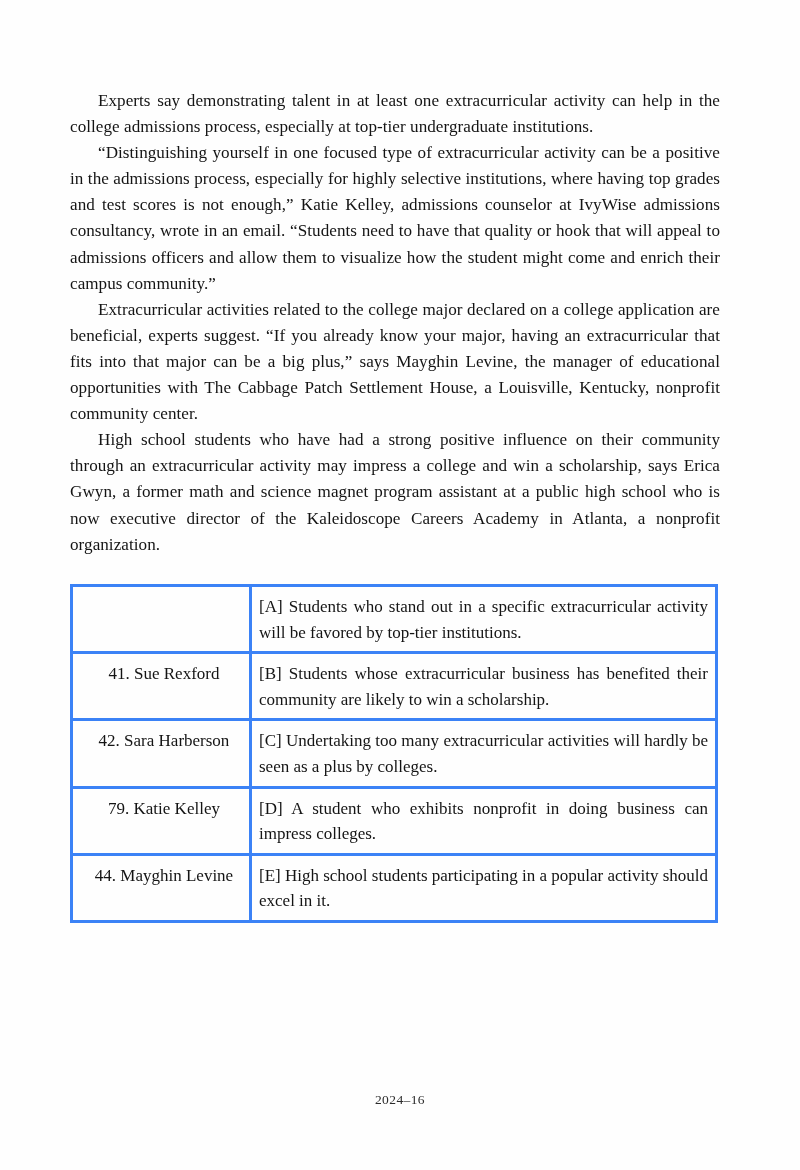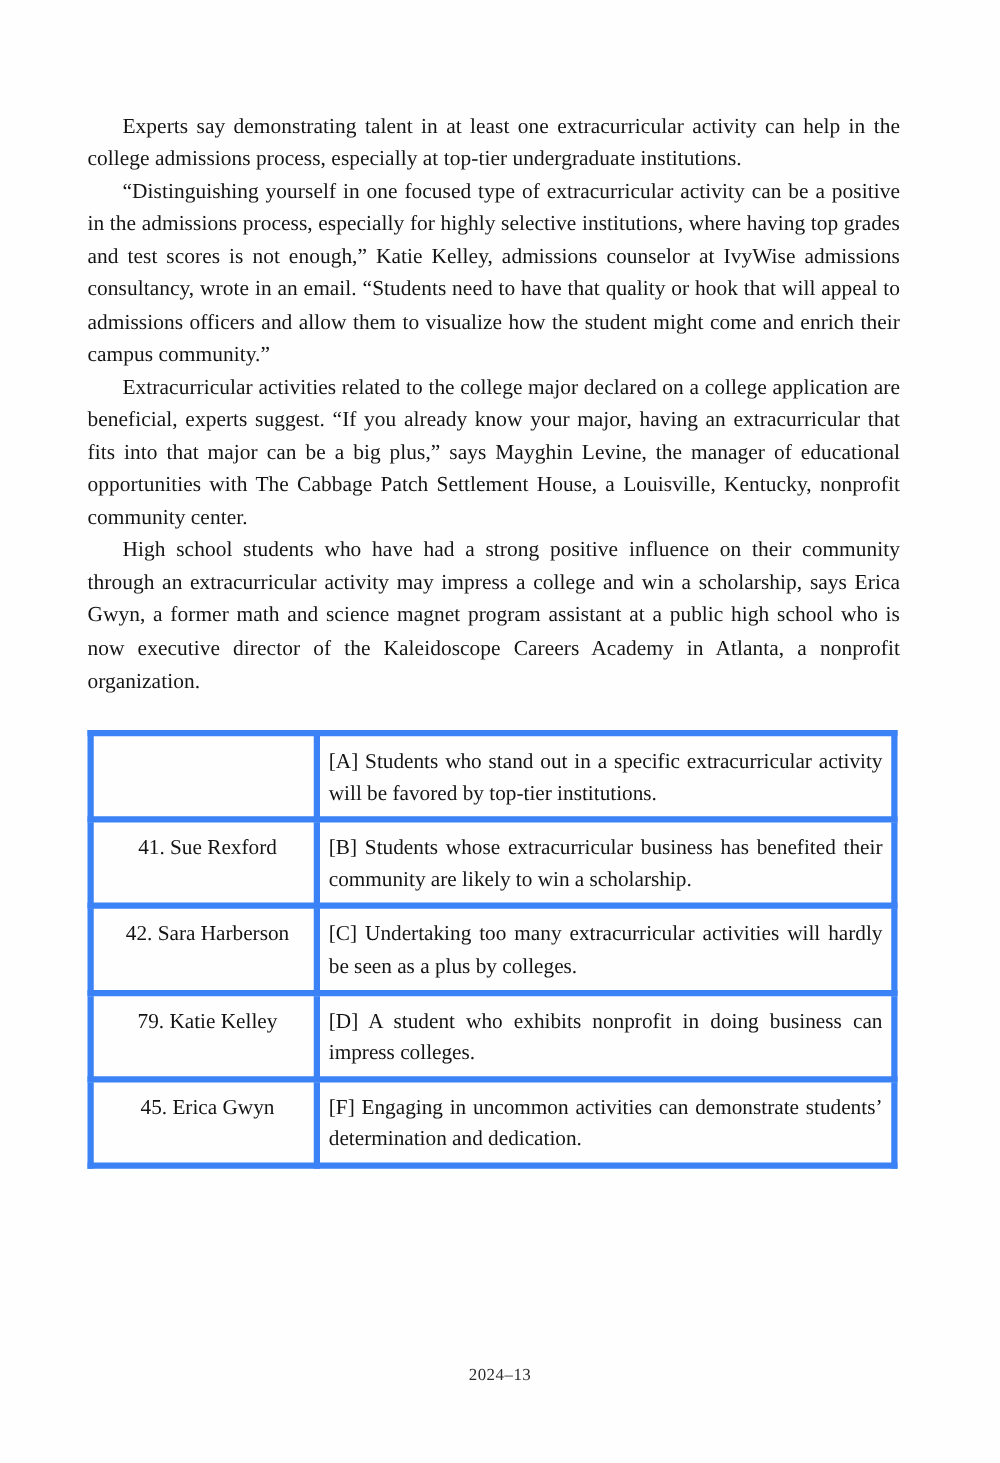--- a/index.html
+++ b/index.html
@@ -41,21 +41,21 @@
   }
   .qtable {
     position: absolute;
     left: 70px;
     top: 584px;
     width: 648px;
     border-collapse: collapse;
     table-layout: fixed;
   }
   .qtable td {
-    border: 5px solid #3b82f6;
+    border: 3px solid #3b82f6;
     vertical-align: top;
     padding: 0;
   }
   .qtable td.namecell {
     width: 170px;
     padding: 7px 0 0 6px;
     font-size: 17px;
     line-height: 25px;
     white-space: nowrap;
     color: #141414;
@@ -104,21 +104,21 @@
       </tr>
       <tr>
         <td class="namecell">42. Sara Harberson</td>
         <td class="optcell">[C] Undertaking too many extracurricular activities will hardly be seen as a plus by colleges.</td>
       </tr>
       <tr>
         <td class="namecell">79. Katie Kelley</td>
         <td class="optcell">[D] A student who exhibits nonprofit in doing business can impress colleges.</td>
       </tr>
       <tr>
-        <td class="namecell">45. Erica Gwyn</td>
-        <td class="optcell">[F] Engaging in uncommon activities can demonstrate students’ determination and dedication.</td>
+        <td class="namecell">44. Mayghin Levine</td>
+        <td class="optcell">[E] High school students participating in a popular activity should excel in it.</td>
       </tr>
     </tbody>
   </table>
 
-  <div class="footer">2024–13</div>
+  <div class="footer">2024–16</div>
 
 </div>
 
 </body></html>

